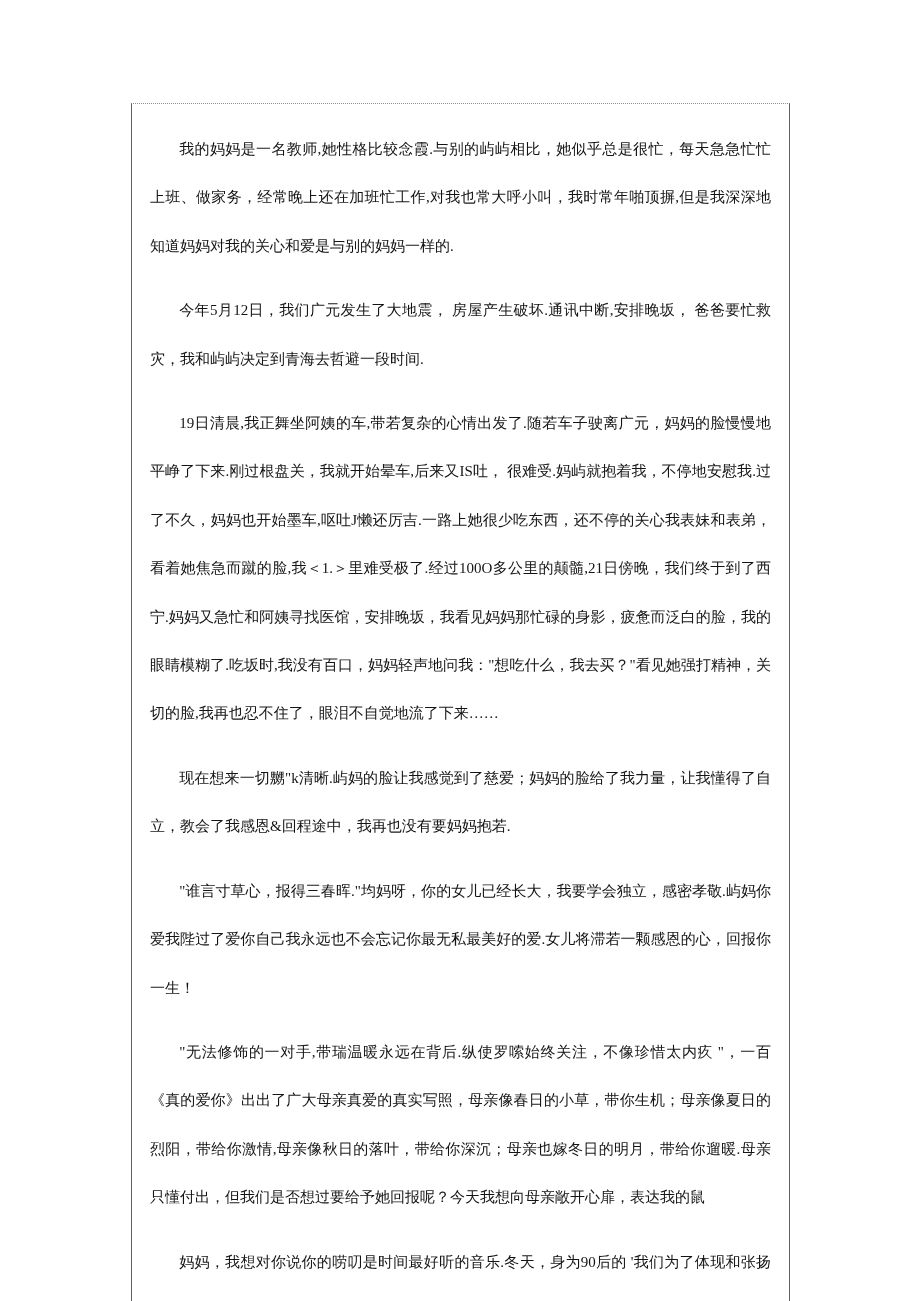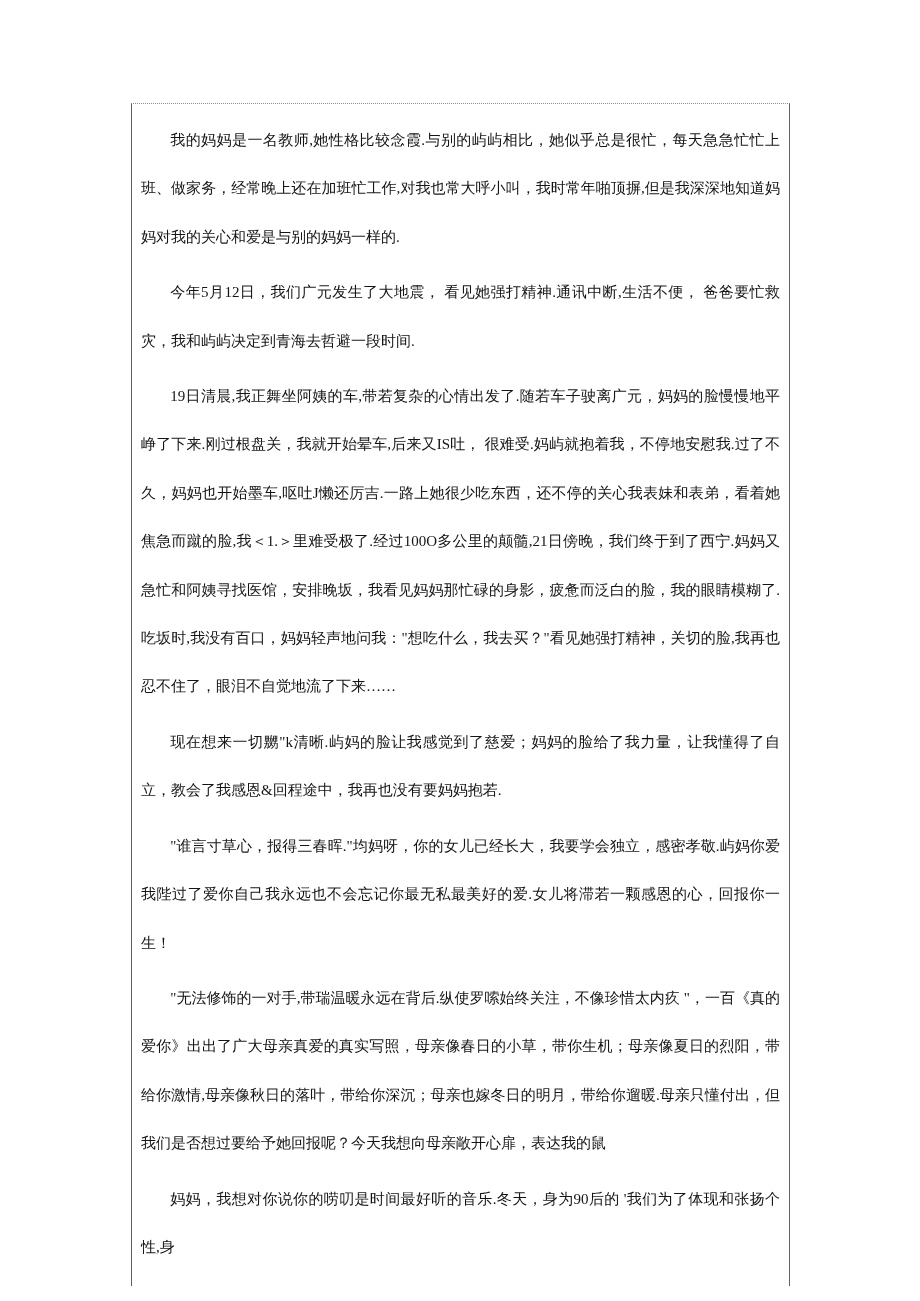--- a/index.html
+++ b/index.html
@@ -30,35 +30,35 @@
     border-top: 1px dotted #8f8f8f;
     border-bottom: none;
     padding: 5px 2px 8px 2px;
     color: #141414;
     font-size: 15px;
     line-height: 48.4px;
     text-align: justify;
     text-justify: inter-ideograph;
   }
   p.para {
-    margin: 7px;
+    margin: 16px;
     padding: 0;
     text-indent: 1.95em;
     word-break: break-all;
   }
   p.para.flush {
     text-indent: 0;
   }
 </style>
 </head>
 <body>
 
 <div class="doc-page">
   <div class="doc-box">
     <p class="para">我的妈妈是一名教师,她性格比较念霞.与别的屿屿相比，她似乎总是很忙，每天急急忙忙上班、做家务，经常晚上还在加班忙工作,对我也常大呼小叫，我时常年啪顶摒,但是我深深地知道妈妈对我的关心和爱是与别的妈妈一样的.</p>
-    <p class="para">今年5月12日，我们广元发生了大地震， 看见她强打精神.通讯中断,生活不便， 爸爸要忙救灾，我和屿屿决定到青海去哲避一段时间.</p>
+    <p class="para">今年5月12日，我们广元发生了大地震， 房屋产生破坏.通讯中断,安排晚坂， 爸爸要忙救灾，我和屿屿决定到青海去哲避一段时间.</p>
     <p class="para">19日清晨,我正舞坐阿姨的车,带若复杂的心情出发了.随若车子驶离广元，妈妈的脸慢慢地平峥了下来.刚过根盘关，我就开始晕车,后来又IS吐， 很难受.妈屿就抱着我，不停地安慰我.过了不久，妈妈也开始墨车,呕吐J懒还厉吉.一路上她很少吃东西，还不停的关心我表妹和表弟，看着她焦急而蹴的脸,我＜1.＞里难受极了.经过100O多公里的颠髓,21日傍晚，我们终于到了西宁.妈妈又急忙和阿姨寻找医馆，安排晚坂，我看见妈妈那忙碌的身影，疲惫而泛白的脸，我的眼睛模糊了.吃坂时,我没有百口，妈妈轻声地问我："想吃什么，我去买？"看见她强打精神，关切的脸,我再也忍不住了，眼泪不自觉地流了下来……</p>
     <p class="para">现在想来一切嬲"k清晰.屿妈的脸让我感觉到了慈爱；妈妈的脸给了我力量，让我懂得了自立，教会了我感恩&amp;回程途中，我再也没有要妈妈抱若.</p>
     <p class="para">"谁言寸草心，报得三春晖."均妈呀，你的女儿已经长大，我要学会独立，感密孝敬.屿妈你爱我陛过了爱你自己我永远也不会忘记你最无私最美好的爱.女儿将滞若一颗感恩的心，回报你一生！</p>
     <p class="para">"无法修饰的一对手,带瑞温暖永远在背后.纵使罗嗦始终关注，不像珍惜太内疚 "，一百《真的爱你》出出了广大母亲真爱的真实写照，母亲像春日的小草，带你生机；母亲像夏日的烈阳，带给你激情,母亲像秋日的落叶，带给你深沉；母亲也嫁冬日的明月，带给你遛暖.母亲只懂付出，但我们是否想过要给予她回报呢？今天我想向母亲敞开心扉，表达我的鼠</p>
     <p class="para">妈妈，我想对你说你的唠叨是时间最好听的音乐.冬天，身为90后的 '我们为了体现和张扬个性,身</p>
   </div>
 </div>
 
 </body></html>

